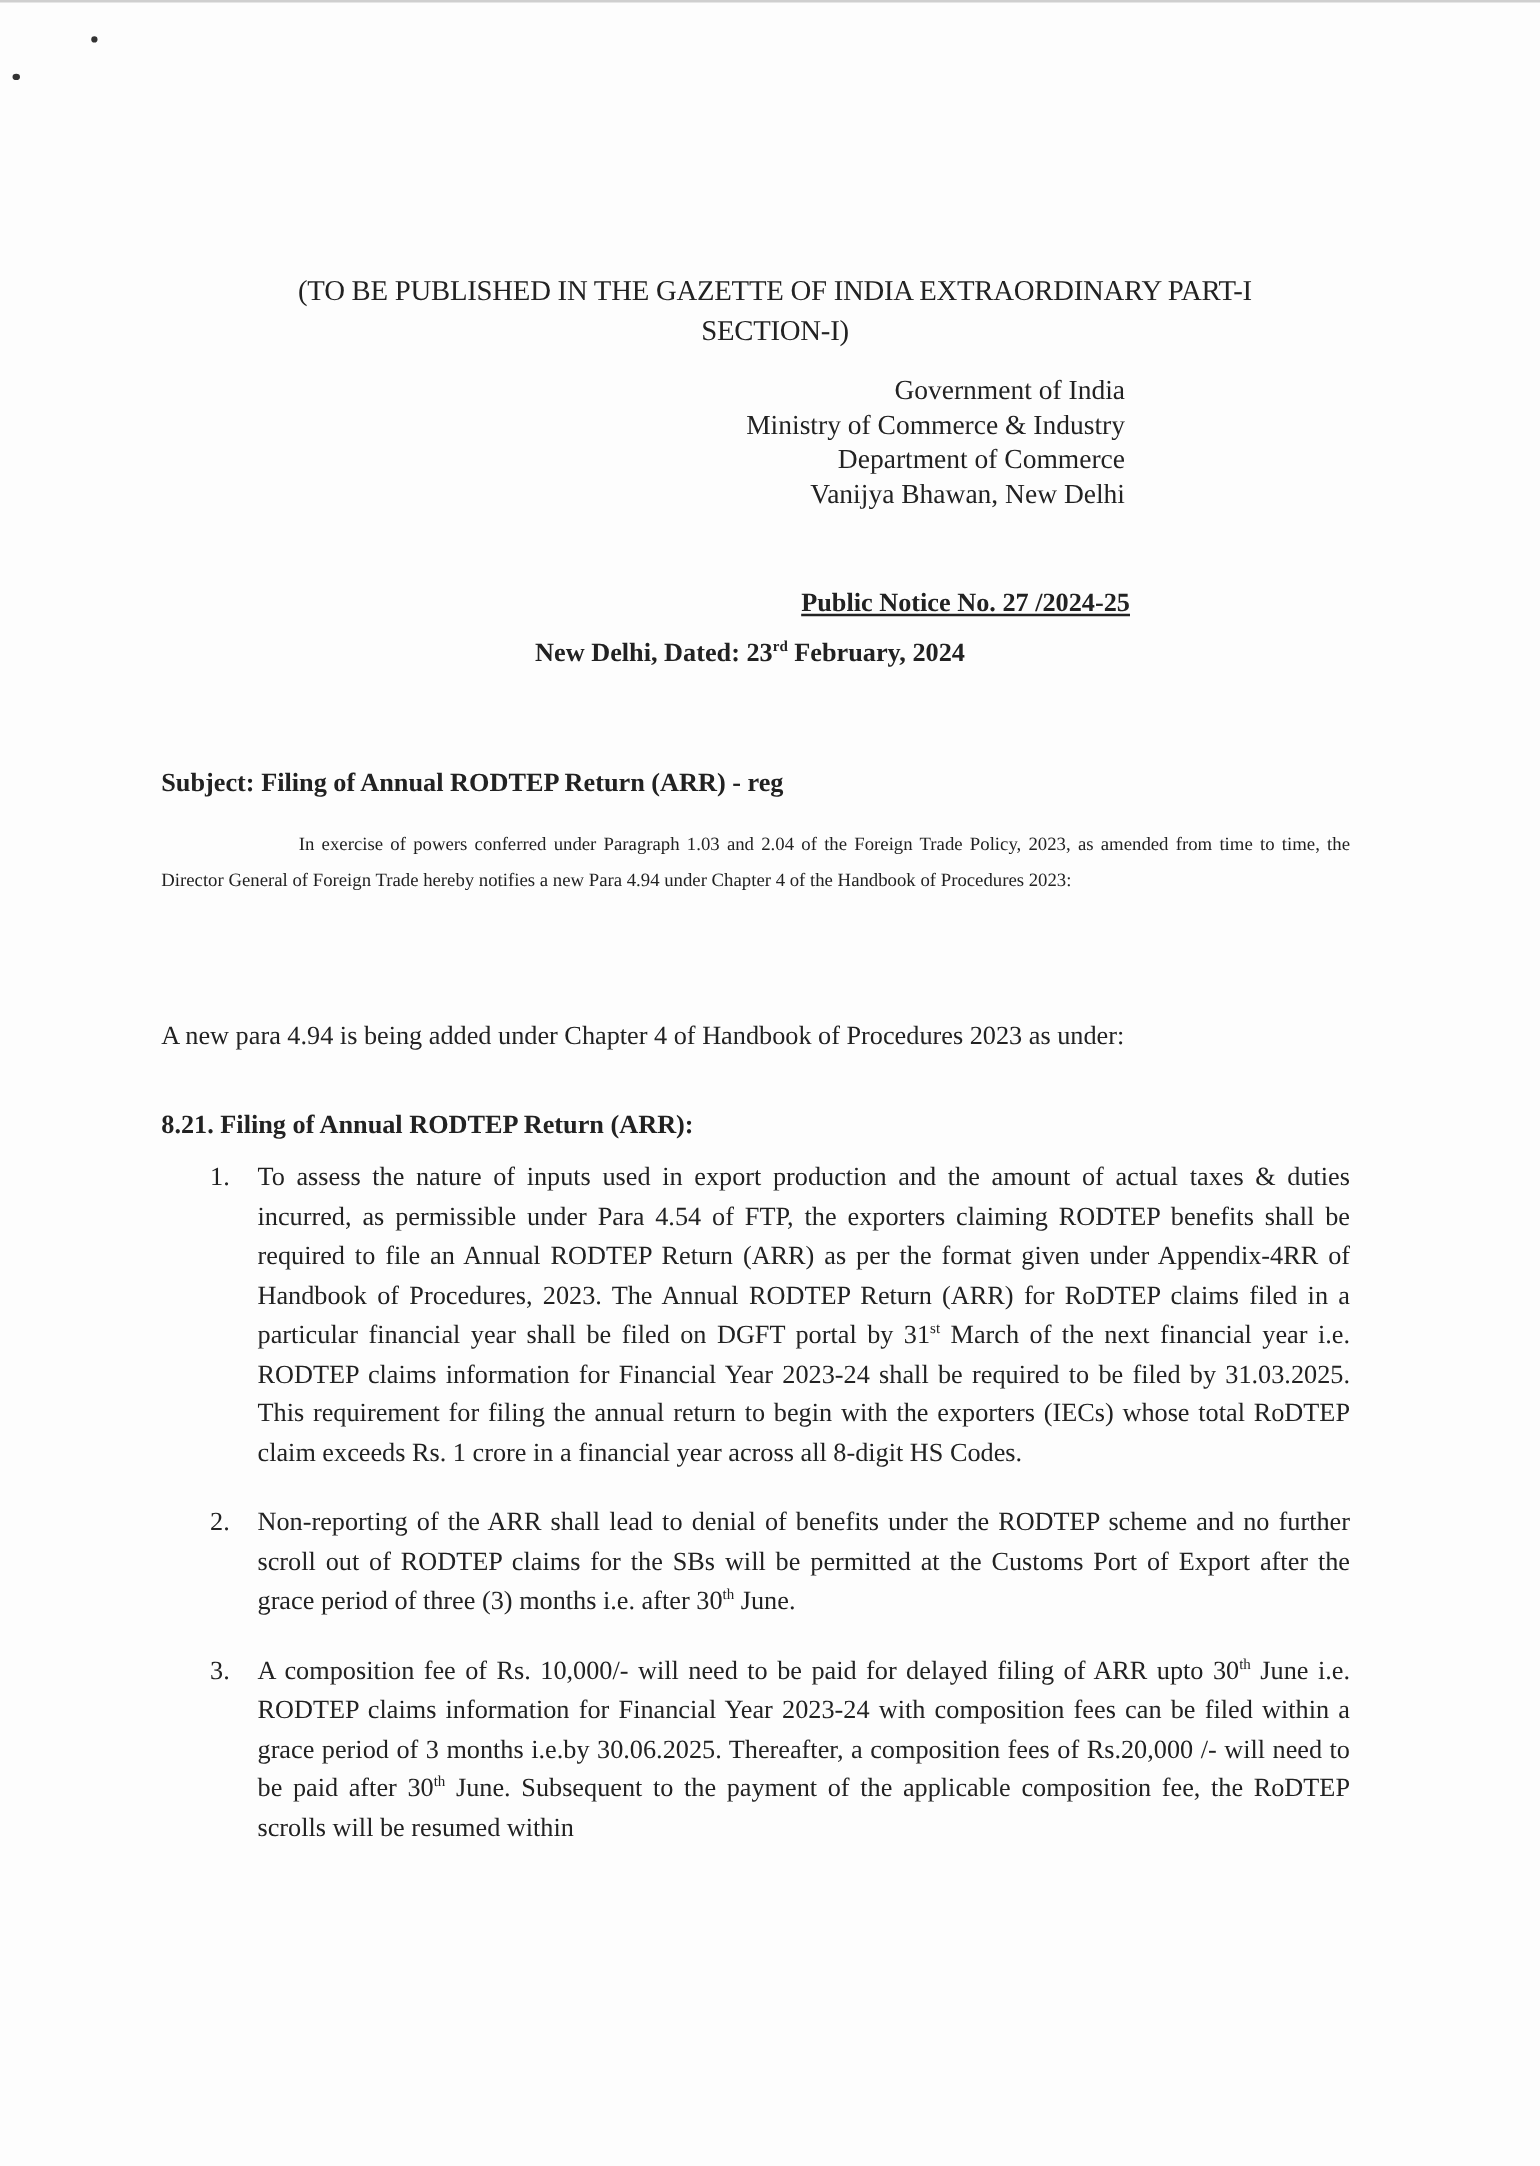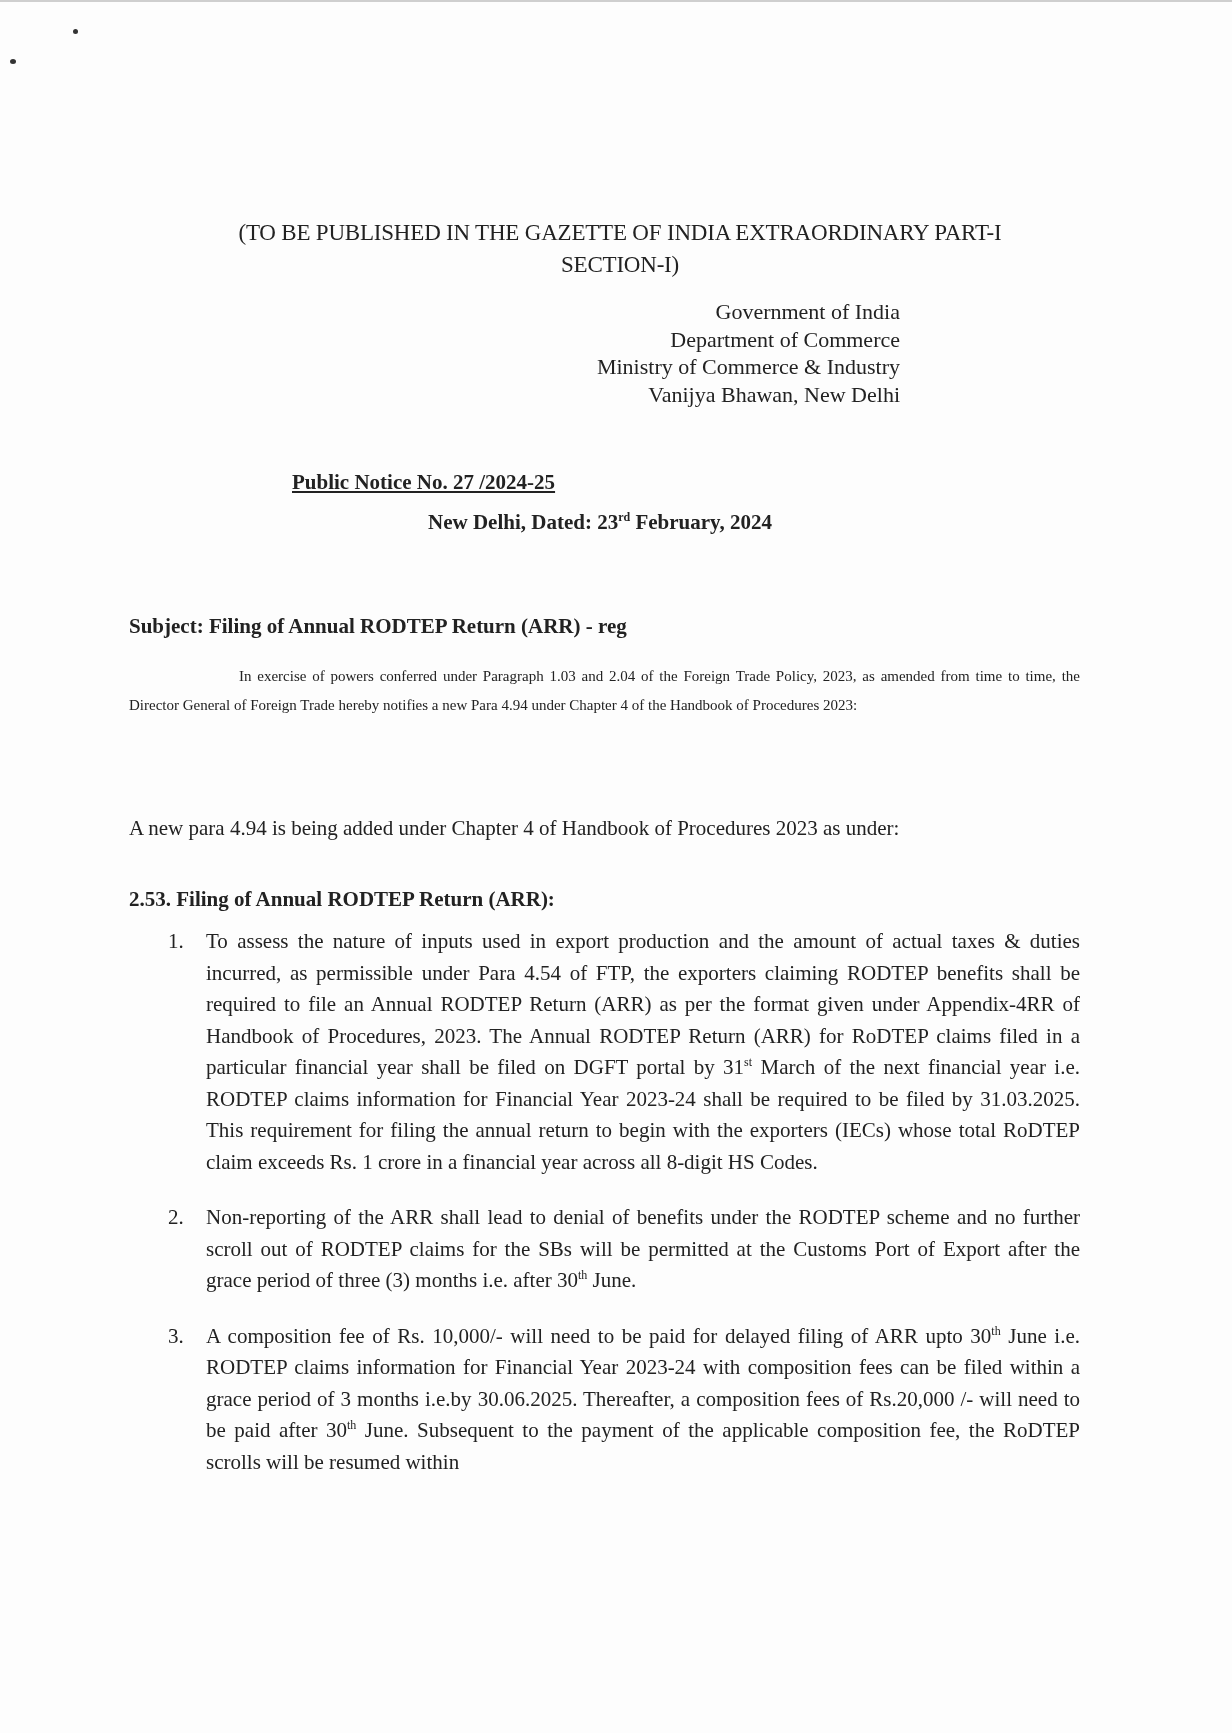--- a/index.html
+++ b/index.html
@@ -44,24 +44,24 @@
     position: absolute;
     left: 300px;
     width: 600px;
     top: 298px;
     text-align: right;
     font-size: 22px;
     line-height: 27.5px;
   }
   .notice-no {
     position: absolute;
-    left: 292px;
+    left: 304px;
     width: 600px;
     top: 470px;
-    text-align: left;
+    text-align: right;
     font-weight: bold;
     font-size: 21px;
     text-decoration: underline;
   }
   .dated {
     position: absolute;
     left: 300px;
     width: 600px;
     top: 510px;
     text-align: center;
@@ -133,36 +133,36 @@
 <div class="speck speck-1"></div>
 <div class="speck speck-2"></div>
 
 <div class="gazette">
   <div>(TO BE PUBLISHED IN THE GAZETTE OF INDIA EXTRAORDINARY PART-I</div>
   <div>SECTION-I)</div>
 </div>
 
 <div class="org-block">
   <div>Government of India</div>
+  <div>Ministry of Commerce &amp; Industry</div>
   <div>Department of Commerce</div>
-  <div>Ministry of Commerce &amp; Industry</div>
   <div>Vanijya Bhawan, New Delhi</div>
 </div>
 
 <div class="notice-no">Public Notice No. 27 /2024-25</div>
 
 <div class="dated"><span>New Delhi, Dated: 23</span><sup>rd</sup><span> February, 2024</span></div>
 
 <div class="subject">Subject: Filing of Annual RODTEP Return (ARR) - reg</div>
 
 <div class="intro">In exercise of powers conferred under Paragraph 1.03 and 2.04 of the Foreign Trade Policy, 2023, as amended from time to time, the Director General of Foreign Trade hereby notifies a new Para 4.94 under Chapter 4 of the Handbook of Procedures 2023:</div>
 
 <div class="new-para">A new para 4.94 is being added under Chapter 4 of Handbook of Procedures 2023 as under:</div>
 
-<div class="section-head">2.53. Filing of Annual RODTEP Return (ARR):</div>
+<div class="section-head">8.21. Filing of Annual RODTEP Return (ARR):</div>
 
 <ol class="items">
   <li class="item">
     <span class="item-num">1.</span>
     <span>To assess the nature of inputs used in export production and the amount of actual taxes &amp; duties incurred, as permissible under Para 4.54 of FTP, the exporters claiming RODTEP benefits shall be required to file an Annual RODTEP Return (ARR) as per the format given under Appendix-4RR of Handbook of Procedures, 2023. The Annual RODTEP Return (ARR) for RoDTEP claims filed in a particular financial year shall be filed on DGFT portal by 31</span><sup>st</sup><span> March of the next financial year i.e. RODTEP claims information for Financial Year 2023-24 shall be required to be filed by 31.03.2025. This requirement for filing the annual return to begin with the exporters (IECs) whose total RoDTEP claim exceeds Rs. 1 crore in a financial year across all 8-digit HS Codes.</span>
   </li>
   <li class="item">
     <span class="item-num">2.</span>
     <span>Non-reporting of the ARR shall lead to denial of benefits under the RODTEP scheme and no further scroll out of RODTEP claims for the SBs will be permitted at the Customs Port of Export after the grace period of three (3) months i.e. after 30</span><sup>th</sup><span>  June.</span>
   </li>

